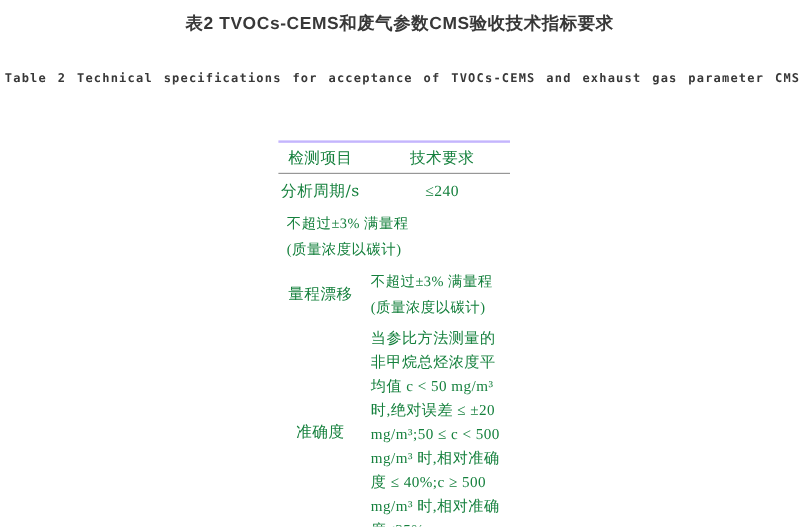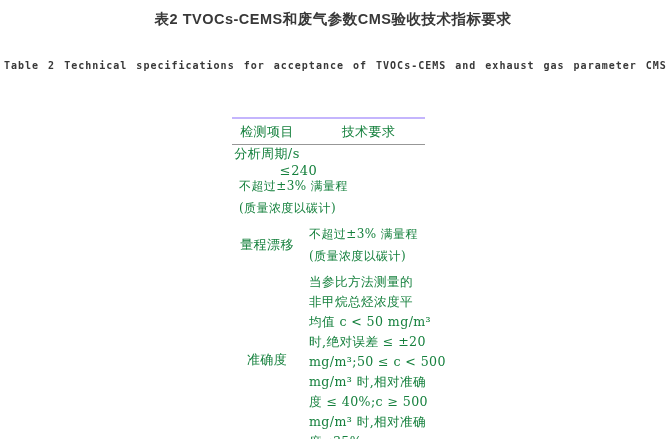--- a/index.html
+++ b/index.html
@@ -52,30 +52,30 @@
   }
   .tr { display: flex; }
   .col1 {
     width: 70px;
     display: flex;
     align-items: center;
     justify-content: center;
     text-align: center;
     white-space: nowrap;
   }
-  .col2 { width: 123px; }
+  .col2 { width: 123px; font-family: Liberation Serif, serif; }
   .col2.centered {
     display: flex;
     align-items: center;
     justify-content: center;
     padding-left: 10px;
     white-space: nowrap;
   }
   .thead { height: 26px; border-bottom: 1px solid #979797; }
-  .row-r1 { height: 28px; flex-direction: column; }
+  .row-r1 { height: 28px; }
   .row-r2, .row-r3 { height: 48px; }
   .row-r4 { height: 182px; }
   .col2.multiline {
     white-space: pre;
     line-height: 22px;
     padding-left: 7px;
     display: flex;
     align-items: center;
     font-size: 12px;
   }

